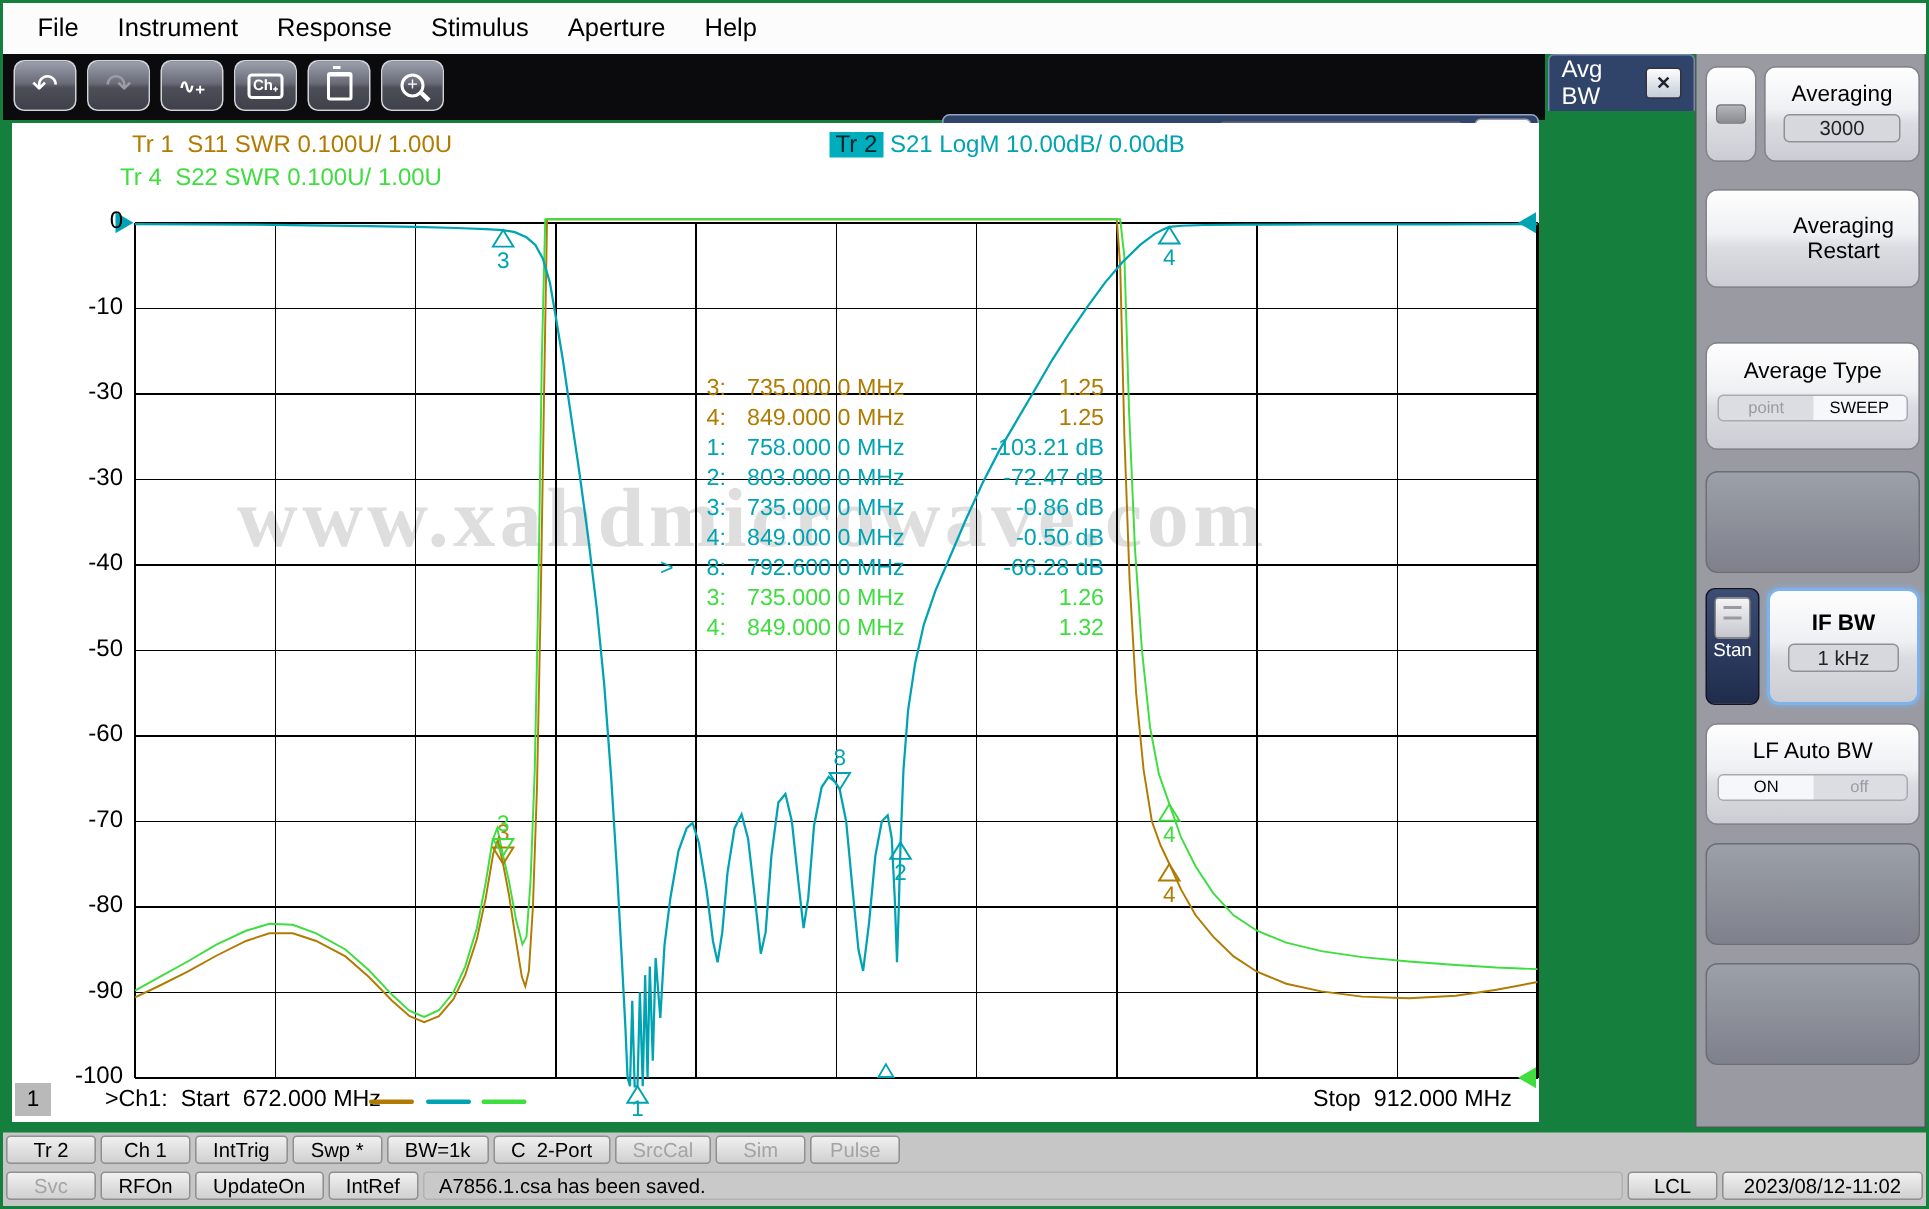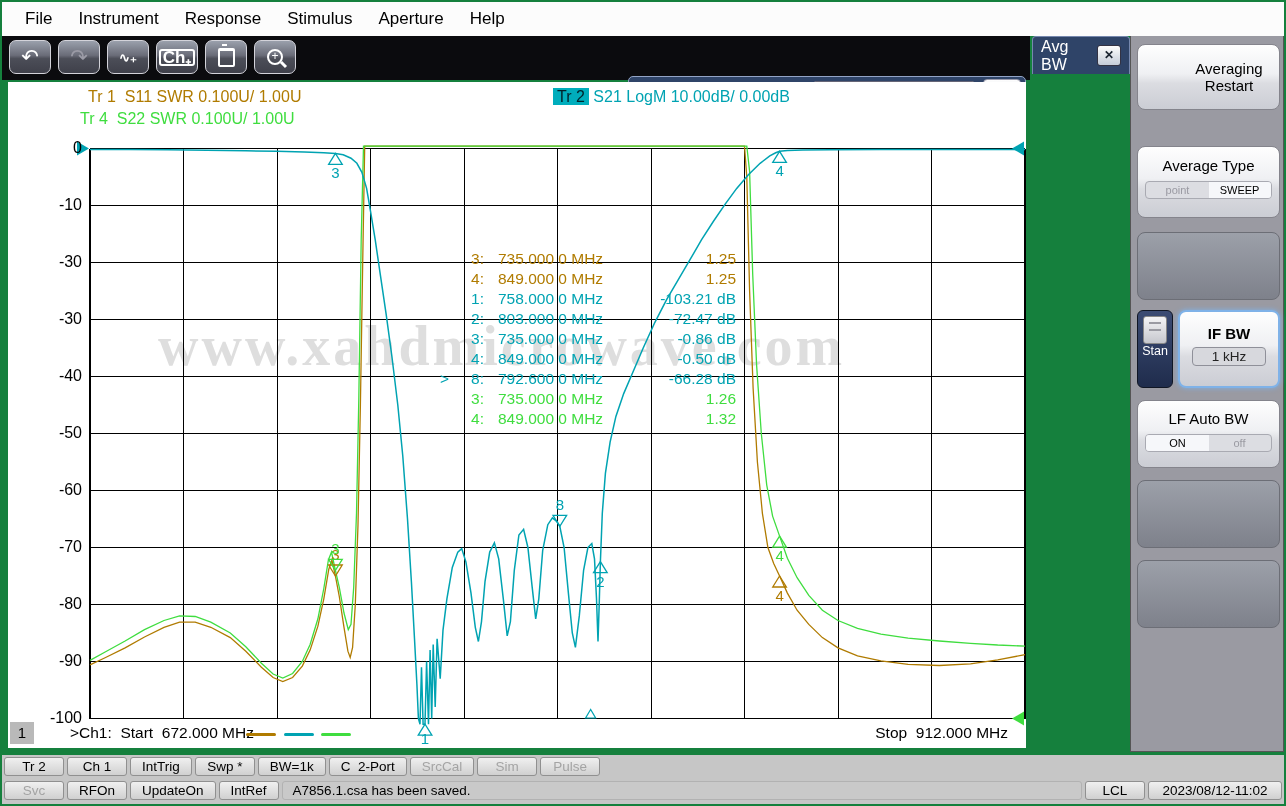--- a/index.html
+++ b/index.html
@@ -9,21 +9,21 @@
   .menubar{position:absolute;left:2px;top:2px;width:1282px;height:34px;background:#fcfcfc;
            display:flex;align-items:center;padding-left:10px;box-sizing:border-box;}
   .menu-item{font-size:17px;color:#000;padding:0 13px;cursor:default;}
   
   .toolbar{position:absolute;left:2px;top:36px;width:1028px;height:44px;background:#0b0b0e;}
   .tb-btn{position:relative;float:left;width:42px;height:34px;margin:4px 0 0 7px;border-radius:7px;
           border:1px solid #d3d3da;background:linear-gradient(180deg,#9aa0ac 0%,#6a6c78 45%,#4c4e58 55%,#3f404a 100%);
           color:#fff;display:flex;align-items:center;justify-content:center;font-size:21px;box-sizing:border-box;}
   .tb-btn.dim{color:#9b9ba6;}
   .glyph-sm{font-size:13px;font-weight:bold;}
-  .icon-ch{font-size:17px;font-weight:bold;border:2px solid #fff;border-radius:3px;padding:0 2px;line-height:13px;}
+  .icon-ch{font-size:10px;font-weight:bold;border:2px solid #fff;border-radius:3px;padding:0 2px;line-height:13px;}
   .icon-delete{width:13px;height:14px;border:2px solid #fff;border-top-width:3px;border-radius:2px;position:relative;}
   .icon-delete::before{content:"";position:absolute;top:-7px;left:2px;width:5px;height:2px;background:#fff;}
   .icon-zoom{width:12px;height:12px;border:2px solid #fff;border-radius:50%;position:relative;font-size:12px;line-height:11px;text-align:center;color:#fff;}
   .icon-zoom::after{content:"";position:absolute;width:3px;height:7px;background:#fff;right:-4px;bottom:-5px;transform:rotate(-45deg);}
   .ifbw-panel{position:absolute;left:626px;top:40px;width:398px;height:36px;background:#2F4468;
               border:1px solid #93a4c6;border-radius:5px;display:flex;align-items:center;justify-content:flex-end;box-sizing:border-box;}
   .ifbw-label{color:#fff;font-size:16px;margin-right:26px;}
   .ifbw-input{width:148px;height:24px;border:1px solid #667;border-radius:3px;background:#eef0f6;color:#000;
               font-size:15px;font-family:"Liberation Sans",sans-serif;padding:0 6px;}
   .keypad-btn{width:36px;height:28px;margin:0 4px 0 8px;border-radius:4px;border:1px solid #99a;
@@ -281,20 +281,29 @@
     <div class="stop-line"><span>Stop</span>  <span>912.000 MHz</span></div>
   </div>
 
   <div class="sidebar">
     <div class="sb-title">
       <span class="sb-title-text">Avg BW</span>
       <span class="sb-close">✕</span>
     </div>
     <div class="sb-body">
       <div class="sb-buttons">
+        <div class="sb-row" style="height:64px;margin-bottom:18px;">
+          <div class="btn-light btn-toggle">
+              <span class="knob"></span>
+            </div>
+          <div class="btn-light" style="flex:1;padding-top:9px;">
+            <div class="btn-label">Averaging</div>
+            <div class="valbox">3000</div>
+          </div>
+        </div>
         <div class="btn-light" style="height:66px;margin-bottom:36px;display:flex;align-items:center;justify-content:flex-end;">
           <div class="btn-label" style="width:100px;">Averaging Restart</div>
         </div>
         <div class="btn-light" style="height:72px;margin-bottom:14px;padding-top:10px;">
           <div class="btn-label">Average Type</div>
           <div class="seg">
             <div class="off">point</div>
             <div class="on">SWEEP</div>
           </div>
         </div>

